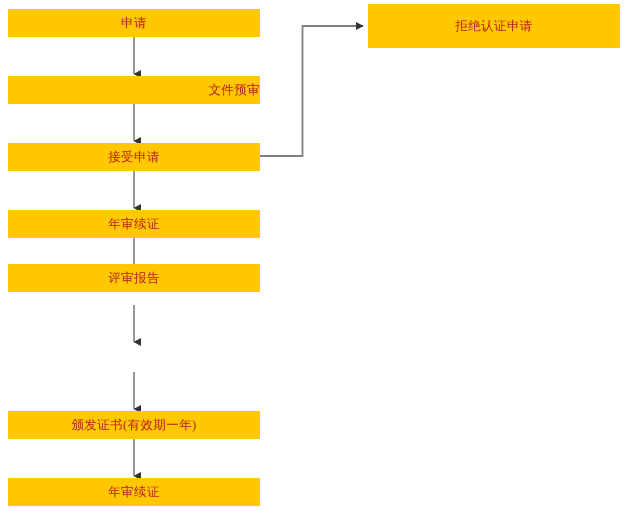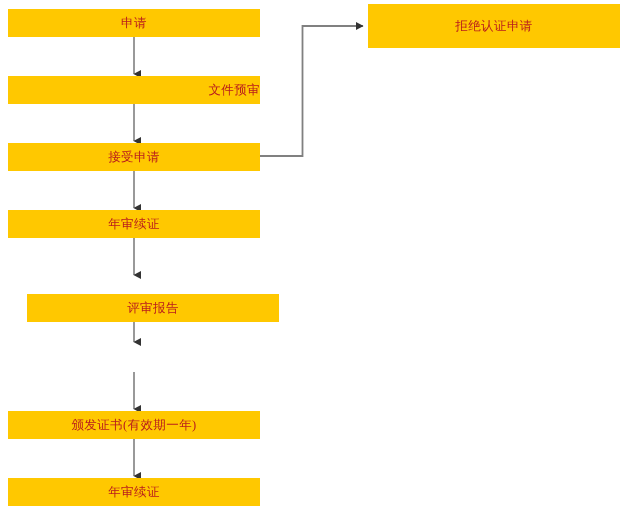--- a/index.html
+++ b/index.html
@@ -39,21 +39,21 @@
   .node.reject {
     left: 368px;
     width: 252px;
     height: 44px;
     top: 4px;
   }
   .n0 { top: 9px; }
   .n1 { top: 76px; justify-content: flex-end; }
   .n2 { top: 143px; }
   .n3 { top: 210px; }
-  .n4 { top: 294px; margin-left: 19px; }
+  .n4 { top: 264px; }
   .n5 { top: 344px; }
   .n6 { top: 411px; font-family: Liberation Serif, serif; }
   .n7 { top: 478px; }
 
   svg.edges {
     position: absolute;
     left: 0;
     top: 0;
     width: 624px;
     height: 511px;

